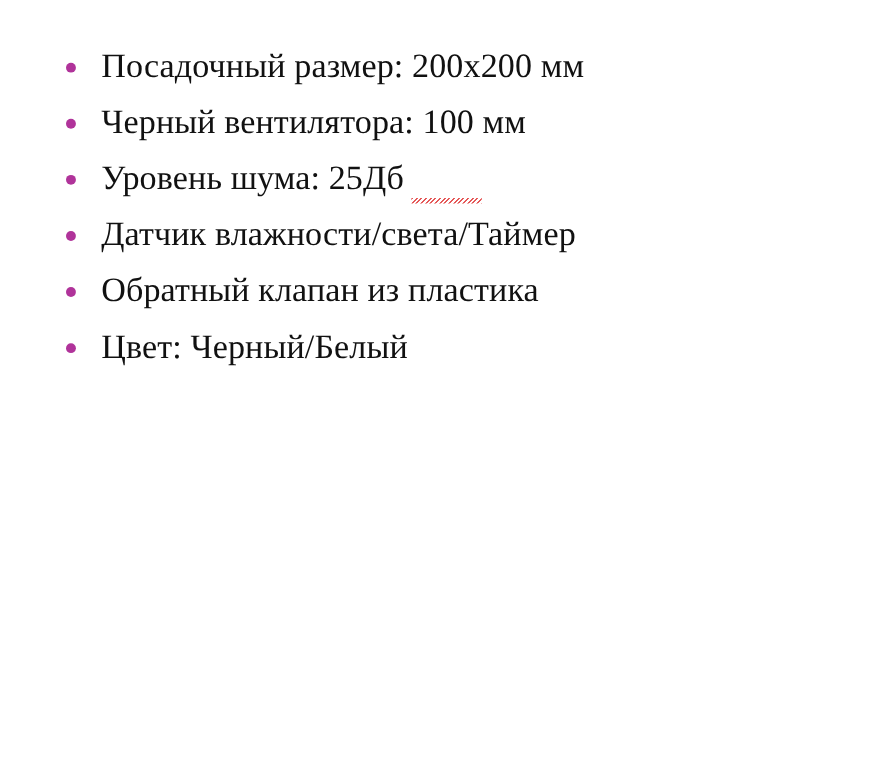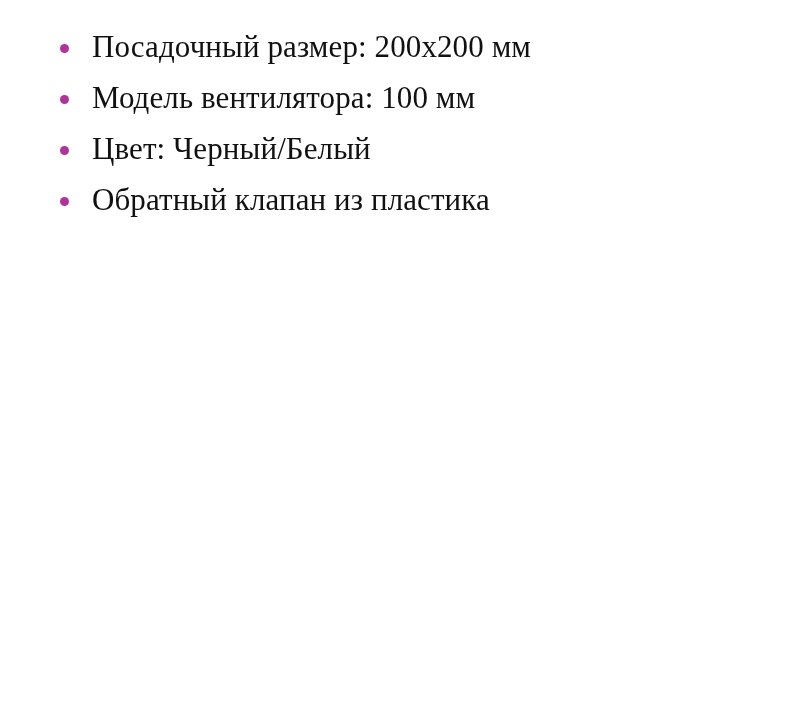--- a/index.html
+++ b/index.html
@@ -11,21 +11,21 @@
     height: 709px;
     background: #ffffff;
     font-family: "Liberation Serif", serif;
     color: #1a1a1a;
     overflow: hidden;
   }
   .doc {
     width: 800px;
     height: 709px;
     box-sizing: border-box;
-    padding: 27px 20px 20px 40px;
+    padding: 40px 20px 20px 40px;
   }
   ul.spec-list {
     list-style: none;
     margin: 0;
     padding: 0;
   }
   ul.spec-list > li {
     position: relative;
     padding-left: 52px;
     margin: 0 0 10px 0;
@@ -71,24 +71,35 @@
 <body>
 
 <div class="doc">
   <ul class="spec-list">
     <li>
       <span class="bullet"></span>
       <span class="item-text">Посадочный размер: 200х200 мм</span>
     </li>
     <li>
       <span class="bullet"></span>
-      <span class="item-text">Модель вентилятора: 100 мм</span>
+      <span class="item-text">Черный вентилятора: 100 мм</span>
+    </li>
+    <li>
+      <span class="bullet"></span>
+      <span class="item-text spellcheck">
+        <span>Уровень шума: 25Дб</span>
+        <span class="squiggle"></span>
+      </span>
+    </li>
+    <li>
+      <span class="bullet"></span>
+      <span class="item-text">Датчик влажности/света/Таймер</span>
+    </li>
+    <li>
+      <span class="bullet"></span>
+      <span class="item-text">Обратный клапан из пластика</span>
     </li>
     <li>
       <span class="bullet"></span>
       <span class="item-text">Цвет: Черный/Белый</span>
     </li>
-    <li>
-      <span class="bullet"></span>
-      <span class="item-text">Обратный клапан из пластика</span>
-    </li>
   </ul>
 </div>
 
 </body></html>

